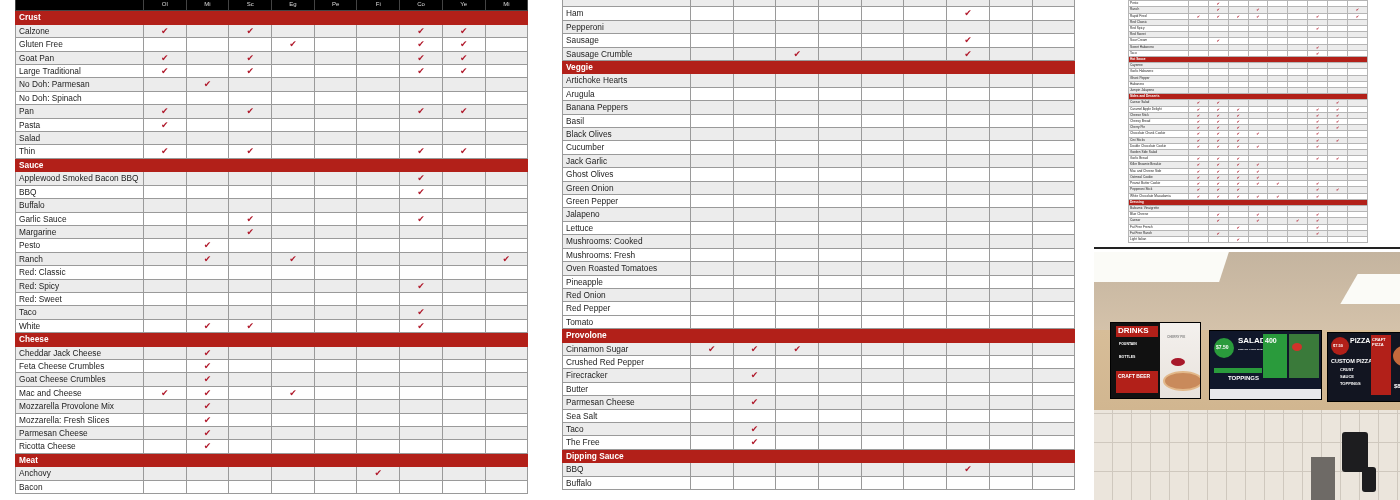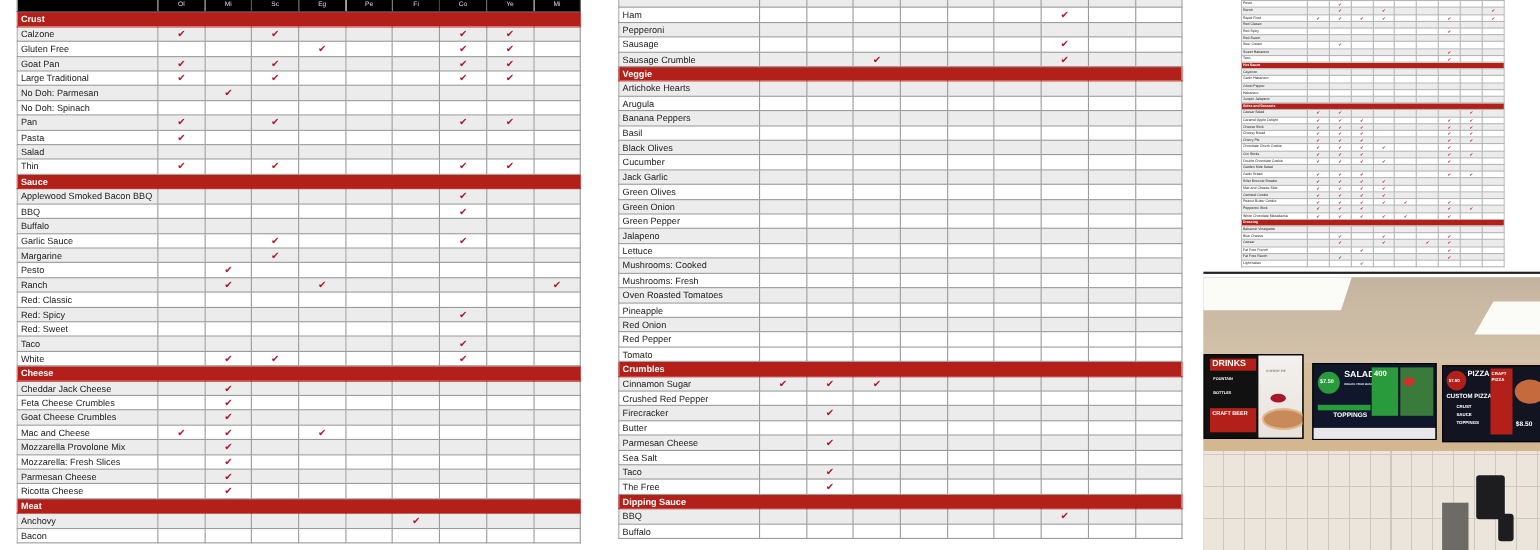--- a/index.html
+++ b/index.html
@@ -22,21 +22,21 @@
   .mini td{height:5.2px;font-size:3.2px;line-height:5.2px;padding:0 1px!important;border-color:#b5b5b5!important;}
   .mini td.ck{font-size:4px;}
   #divider{position:absolute;left:1094px;top:247px;width:306px;height:2px;background:#222;}
   
   #photo{position:absolute;left:1094px;top:252px;width:306px;height:248px;overflow:hidden;background:#d8c2a6;}
   .ceiling{position:absolute;left:0;top:0;width:306px;height:78px;background:linear-gradient(180deg,#c4b49f,#d4c2aa);}
   .light{position:absolute;background:#fbfbf7;}
   .wall{position:absolute;left:0;top:78px;width:306px;height:80px;background:linear-gradient(180deg,#d7bd98,#d1b690);}
   .tiles{position:absolute;left:0;top:158px;width:306px;height:90px;background:#ebe5dc;
     background-image:repeating-linear-gradient(90deg,transparent 0 18px,#cfc8be 18px 19px),repeating-linear-gradient(0deg,transparent 0 28px,#cfc8be 28px 29px);}
-  .screen{position:absolute;background:#111;border:1px solid #000;overflow:hidden;}
+  .screen{position:absolute;background:#111;border:1px solid #000;overflow:hidden;margin-left:16px;}
   .scr-txt{position:absolute;font-weight:bold;color:#fff;white-space:nowrap;font-family:"Liberation Sans",sans-serif;}
   .dispenser{position:absolute;background:#1d1d1f;border-radius:3px;}
   .rack{position:absolute;background:#6e6a66;}
 </style>
 </head>
 <body>
 
 <div class="panel" id="left">
   <table class="grid big">
     <colgroup>
@@ -604,21 +604,21 @@
           <td class="ck"></td>
           <td class="ck"></td>
           <td class="ck"></td>
           <td class="ck"></td>
           <td class="ck"></td>
           <td class="ck"></td>
           <td class="ck"></td>
           <td class="ck"></td>
         </tr>
         <tr>
-          <td>Green Olives</td>
+          <td>Ghost Olives</td>
           <td class="ck"></td>
           <td class="ck"></td>
           <td class="ck"></td>
           <td class="ck"></td>
           <td class="ck"></td>
           <td class="ck"></td>
           <td class="ck"></td>
           <td class="ck"></td>
           <td class="ck"></td>
         </tr>
@@ -748,21 +748,21 @@
           <td class="ck"></td>
           <td class="ck"></td>
           <td class="ck"></td>
           <td class="ck"></td>
           <td class="ck"></td>
           <td class="ck"></td>
           <td class="ck"></td>
           <td class="ck"></td>
         </tr>
         <tr class="sec">
-          <td colspan="10">Crumbles</td>
+          <td colspan="10">Provolone</td>
         </tr>
         <tr class="alt">
           <td>Cinnamon Sugar</td>
           <td class="ck">✔</td>
           <td class="ck">✔</td>
           <td class="ck">✔</td>
           <td class="ck"></td>
           <td class="ck"></td>
           <td class="ck"></td>
           <td class="ck"></td>

